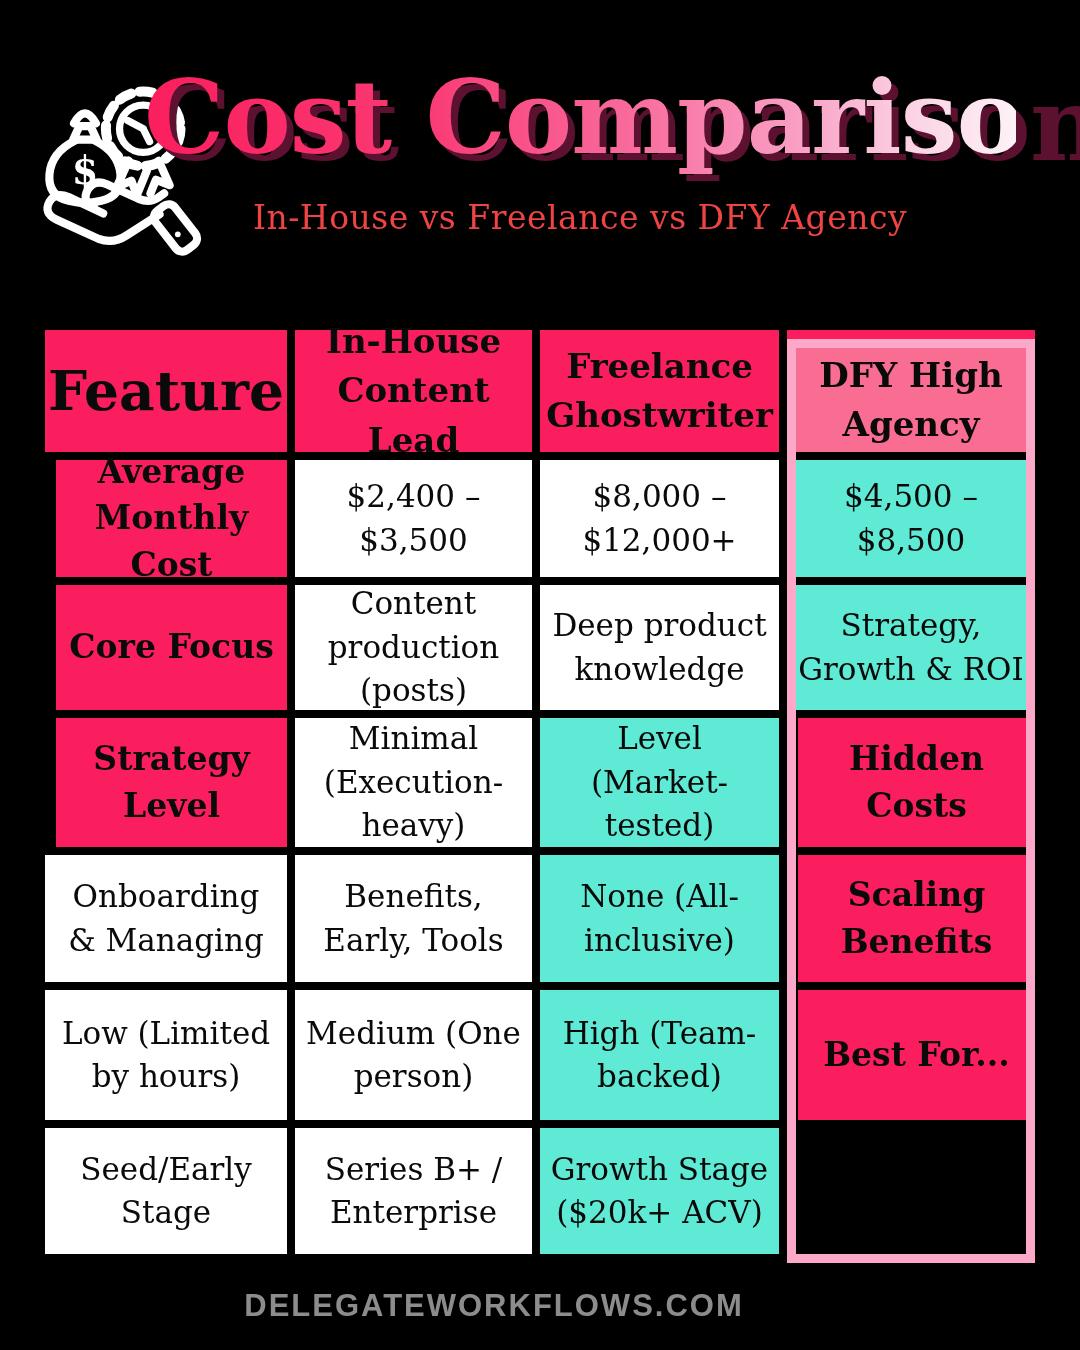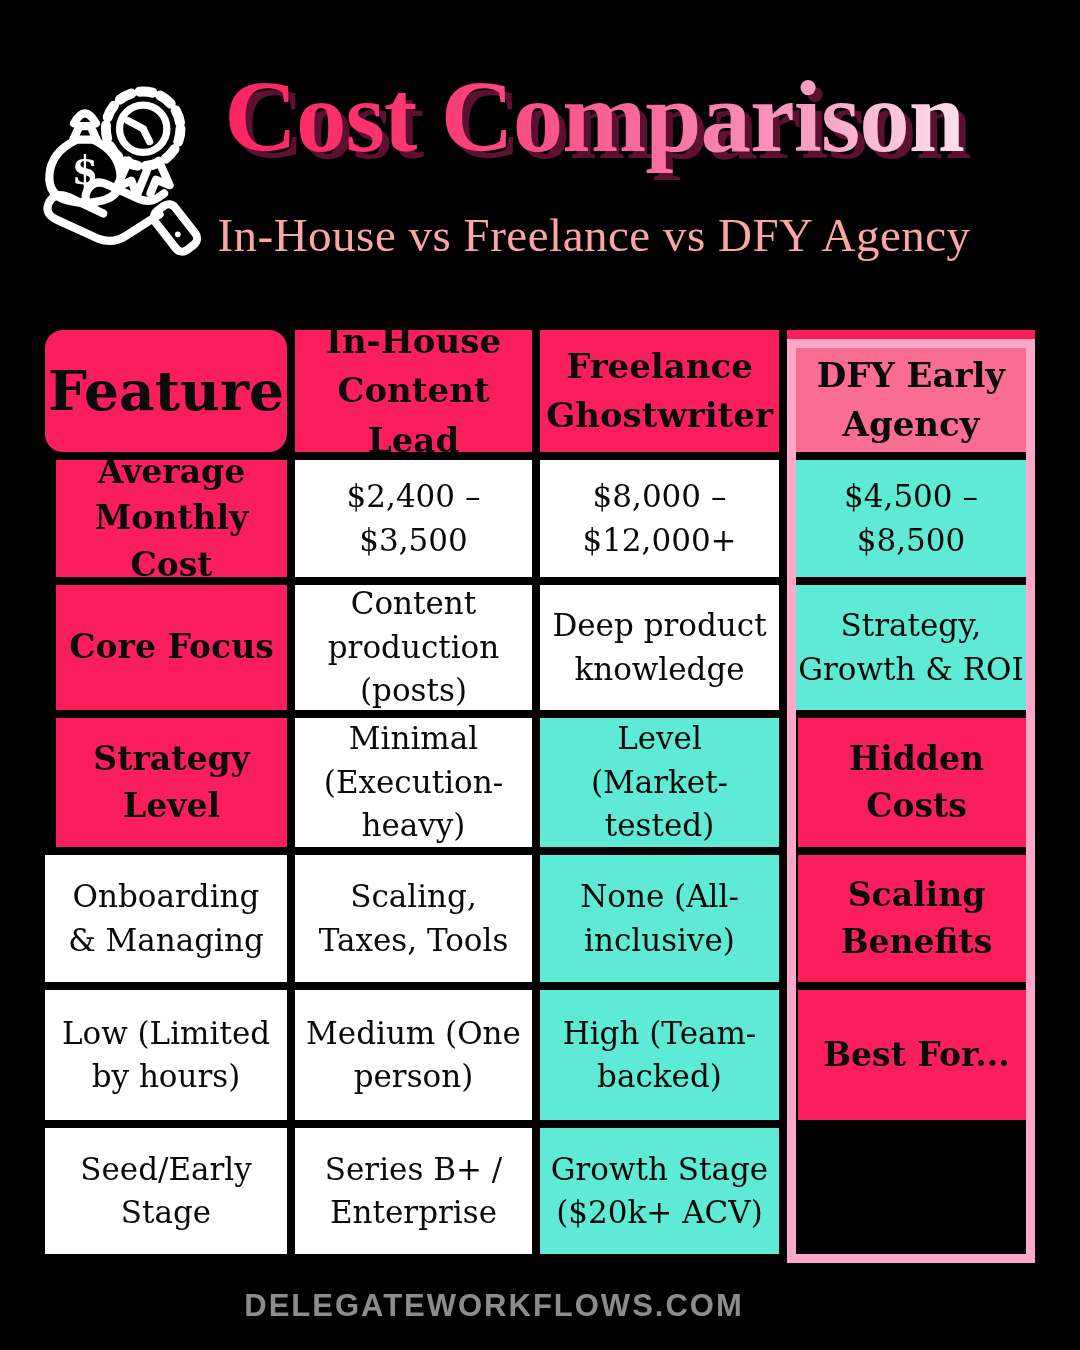--- a/index.html
+++ b/index.html
@@ -10,63 +10,62 @@
     font-family: "DejaVu Serif", "Liberation Serif", serif;
   }
   .page { position: relative; width: 1080px; height: 1350px; background: #000; }
 
   
   .hero-icon {
     position: absolute; top: 76px; left: 34px;
     width: 182px; height: 182px;
   }
   .hero {
-    position: absolute; top: 52px; left: 158px; width: 872px;
+    position: absolute; top: 52px; left: 144px; width: 872px;
     text-align: center;
-    font-family: Liberation Serif, serif;
   }
   .title-wrap { position: relative; height: 146px; }
   .title-shadow, .title-main {
     font-size: 101px; font-weight: bold; white-space: nowrap;
     letter-spacing: -1px; line-height: 1.3;
   }
   .title-shadow {
     position: absolute; top: 7px; left: 7px; width: 100%;
     color: #5C1130; text-align: center;
   }
   .title-main { position: relative; color: #F8699B; }
   @supports ((-webkit-background-clip: text) or (background-clip: text)) {
     .title-main {
       background: linear-gradient(90deg, #FB1E5E 0%, #FA3A74 32%, #F8699B 55%, #F99FC4 75%, #FBD3E4 88%, #FDF2F7 100%);
       -webkit-background-clip: text; background-clip: text;
       color: transparent;
     }
   }
   .subtitle {
-    margin-top: 10px;
-    font-size: 47px; color: #fca5a5; white-space: nowrap; letter-spacing: 0.5px;
+    margin-top: 0;
+    font-size: 33px; color: #ef4444; white-space: nowrap; letter-spacing: 0.5px;
   }
 
   
   .table {
     position: absolute; top: 330px; left: 45px;
     width: 990px;
     display: grid;
     grid-template-columns: 242px 237px 239px 248px;
     grid-template-rows: 122px 117px 125px 129px 127px 130px 126px;
     gap: 8px;
     background: #000;
   }
   .cell {
     display: flex; align-items: center; justify-content: center;
     text-align: center; padding: 4px 10px; box-sizing: border-box;
     color: #0A0A0A;
   }
   .cell.h { background: #FB1E5E; font-weight: bold; font-size: 34px; line-height: 1.45; }
-  .cell.h.f { font-size: 55px; letter-spacing: 0px; border-radius: 18px; }
+  .cell.h.f { font-size: 55px; letter-spacing: 0px; }
   .cell.feat { background: #FB1E5E; font-weight: bold; font-size: 33px; line-height: 1.4; margin-left: 11px; }
   .cell.val { background: #FFFFFF; font-size: 31px; line-height: 1.4; }
   .cell.val.dfy { background: #5eead4; }
   .cell.h.dfy-h { position: relative; }
   .dfy-inner {
     position: absolute; left: 9px; right: 9px; top: 18px; bottom: 0;
     background: #FA6D92;
     display: flex; align-items: center; justify-content: center;
     text-align: center; line-height: 1.45; padding: 0 6px;
   }
@@ -120,40 +119,40 @@
     </div>
     <div class="subtitle">In-House vs Freelance vs DFY Agency</div>
   </div>
 
   <div class="table">
 
     <div class="cell h f">Feature</div>
     <div class="cell h">In-House Content Lead</div>
     <div class="cell h">Freelance Ghostwriter</div>
     <div class="cell h dfy-h">
-      <div class="dfy-inner">DFY Early Agency</div>
+      <div class="dfy-inner">DFY High Agency</div>
     </div>
 
     <div class="cell feat">Average Monthly Cost</div>
     <div class="cell val">$2,400 – $3,500</div>
     <div class="cell val">$8,000 – $12,000+</div>
     <div class="cell val dfy">$4,500 – $8,500</div>
 
     <div class="cell feat">Core Focus</div>
     <div class="cell val">Content production (posts)</div>
     <div class="cell val">Deep product knowledge</div>
     <div class="cell val dfy">Strategy, Growth &amp; ROI</div>
 
     <div class="cell feat">Strategy Level</div>
     <div class="cell val">Minimal (Execution-heavy)</div>
     <div class="cell val dfy">Level (Market-tested)</div>
 
     <div class="cell feat">Hidden Costs</div>
     <div class="cell val">Onboarding &amp; Managing</div>
-    <div class="cell val">Scaling, Taxes, Tools</div>
+    <div class="cell val">Benefits, Early, Tools</div>
     <div class="cell val dfy">None (All-inclusive)</div>
 
     <div class="cell feat">Scaling Benefits</div>
     <div class="cell val">Low (Limited by hours)</div>
     <div class="cell val">Medium (One person)</div>
     <div class="cell val dfy">High (Team-backed)</div>
 
     <div class="cell feat">Best For...</div>
     <div class="cell val">Seed/Early Stage</div>
     <div class="cell val">Series B+ / Enterprise</div>

